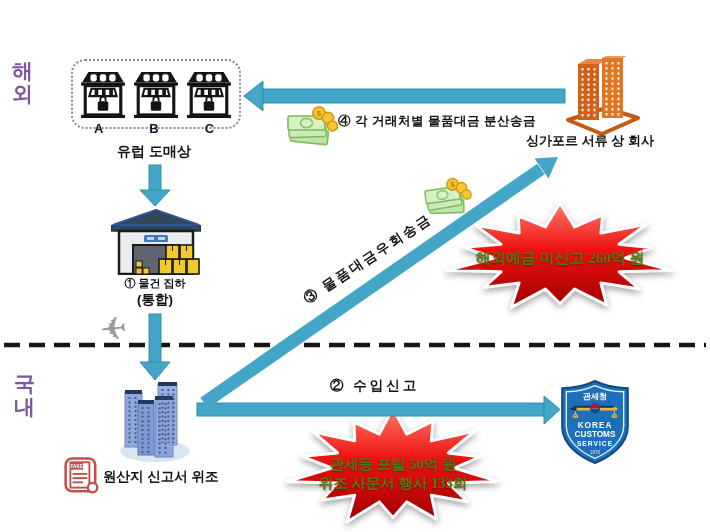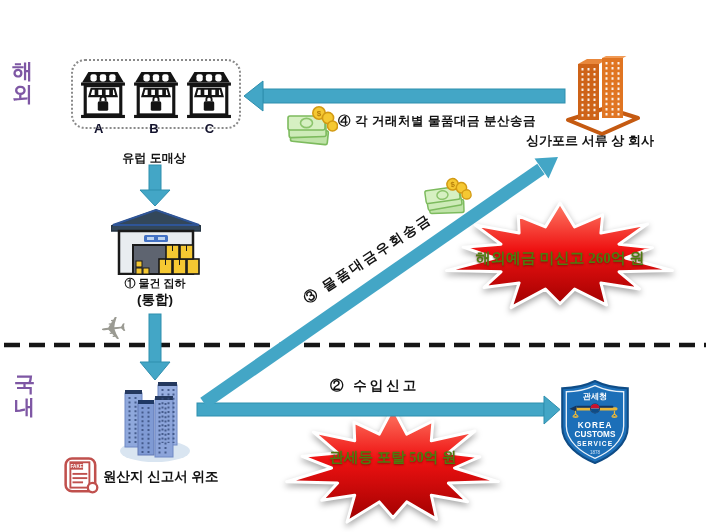--- a/index.html
+++ b/index.html
@@ -30,22 +30,23 @@
   <svg class="abs star-svg" style="left:283px;top:404px;" width="220" height="128">
     <defs>
       <linearGradient id="redg2" x1="0" y1="0" x2="0" y2="1">
         <stop offset="0" stop-color="#FF7B66"></stop>
           <stop offset="0.45" stop-color="#EE1111"></stop>
           <stop offset="1" stop-color="#9E0000"></stop>
       </linearGradient>
     </defs>
     <polygon class="star" fill="url(#redg2)" stroke="#ffffff" stroke-width="3" stroke-linejoin="round" points="110.0,4.0 123.7,30.1 150.0,17.0 148.3,36.8 192.0,27.0 165.4,48.9 196.8,52.8 171.5,64.0 215.4,77.6 165.4,79.1 184.6,97.7 148.3,91.2 153.7,115.4 123.7,97.9 110.0,113.8 96.3,97.9 64.0,118.1 71.7,91.2 38.7,96.2 54.6,79.1 3.6,77.8 48.5,64.0 19.1,52.3 54.6,48.9 30.4,28.1 71.7,36.8 70.9,18.1 96.3,30.1"></polygon>
   </svg>
-  <div class="abs star-text" style="left:283px;top:404px;width:220px;height:107px;font-size:14.5px;line-height:1.3;">
+  <div class="abs star-text" style="left:283px;top:420px;width:220px;height:107px;font-size:14.5px;line-height:1.3;">
     <span>관세등 포탈 50억 원</span>
+    <span>위조 사문서 행사 133회</span>
   </div>
 
   <svg class="abs" style="left:0;top:0;" width="710" height="532">
     <line x1="4" y1="345" x2="706" y2="345" stroke="#161616" stroke-width="4.5" stroke-dasharray="16 9"></line>
 
     <g fill="#43A6C6" stroke="#2F8FAE" stroke-width="1">
       <rect x="149" y="165" width="12" height="27"></rect>
         <polygon points="140,190 170,190 155,206"></polygon>
     </g>
 
@@ -119,21 +120,21 @@
       <rect x="17" y="30" width="10" height="9" rx="1.5" fill="#141414"></rect>
       <path d="M19.5,30 v-2 a2.5,2.5 0 0 1 5,0 v2" fill="none" stroke="#141414" stroke-width="1.8"></path>
       <rect x="1" y="43" width="42" height="3" fill="#141414"></rect>
     </svg>
   </div>
   <div id="abc-row" class="abs">
     <span>A</span>
     <span>B</span>
     <span>C</span>
   </div>
-  <div class="abs cap ctr" style="left:71px;top:150px;width:166px;font-size:12px;">유럽 도매상</div>
+  <div class="abs cap ctr" style="left:71px;top:143px;width:166px;font-size:14px;">유럽 도매상</div>
 
   <svg class="abs" style="left:560px;top:56px;" width="84" height="80" viewBox="0 0 84 80">
     <polygon points="8,64 42,78 78,62 46,52" fill="#ffffff" stroke="#C55A11" stroke-width="4" stroke-linejoin="round"></polygon>
     <g>
       <rect x="18" y="8" width="21" height="56" fill="#CE6318"></rect>
       <polygon points="18,8 27,3 48,3 39,8" fill="#E8873C"></polygon>
       <rect x="42" y="2" width="21" height="60" fill="#E07522"></rect>
       <polygon points="42,2 50,-2 70,-2 63,2" fill="#F09A55"></polygon>
       <g stroke="#ffffff" stroke-width="2" stroke-dasharray="2.5 2.6" opacity=".9">
         <line x1="22.5" y1="12" x2="22.5" y2="62"></line>

